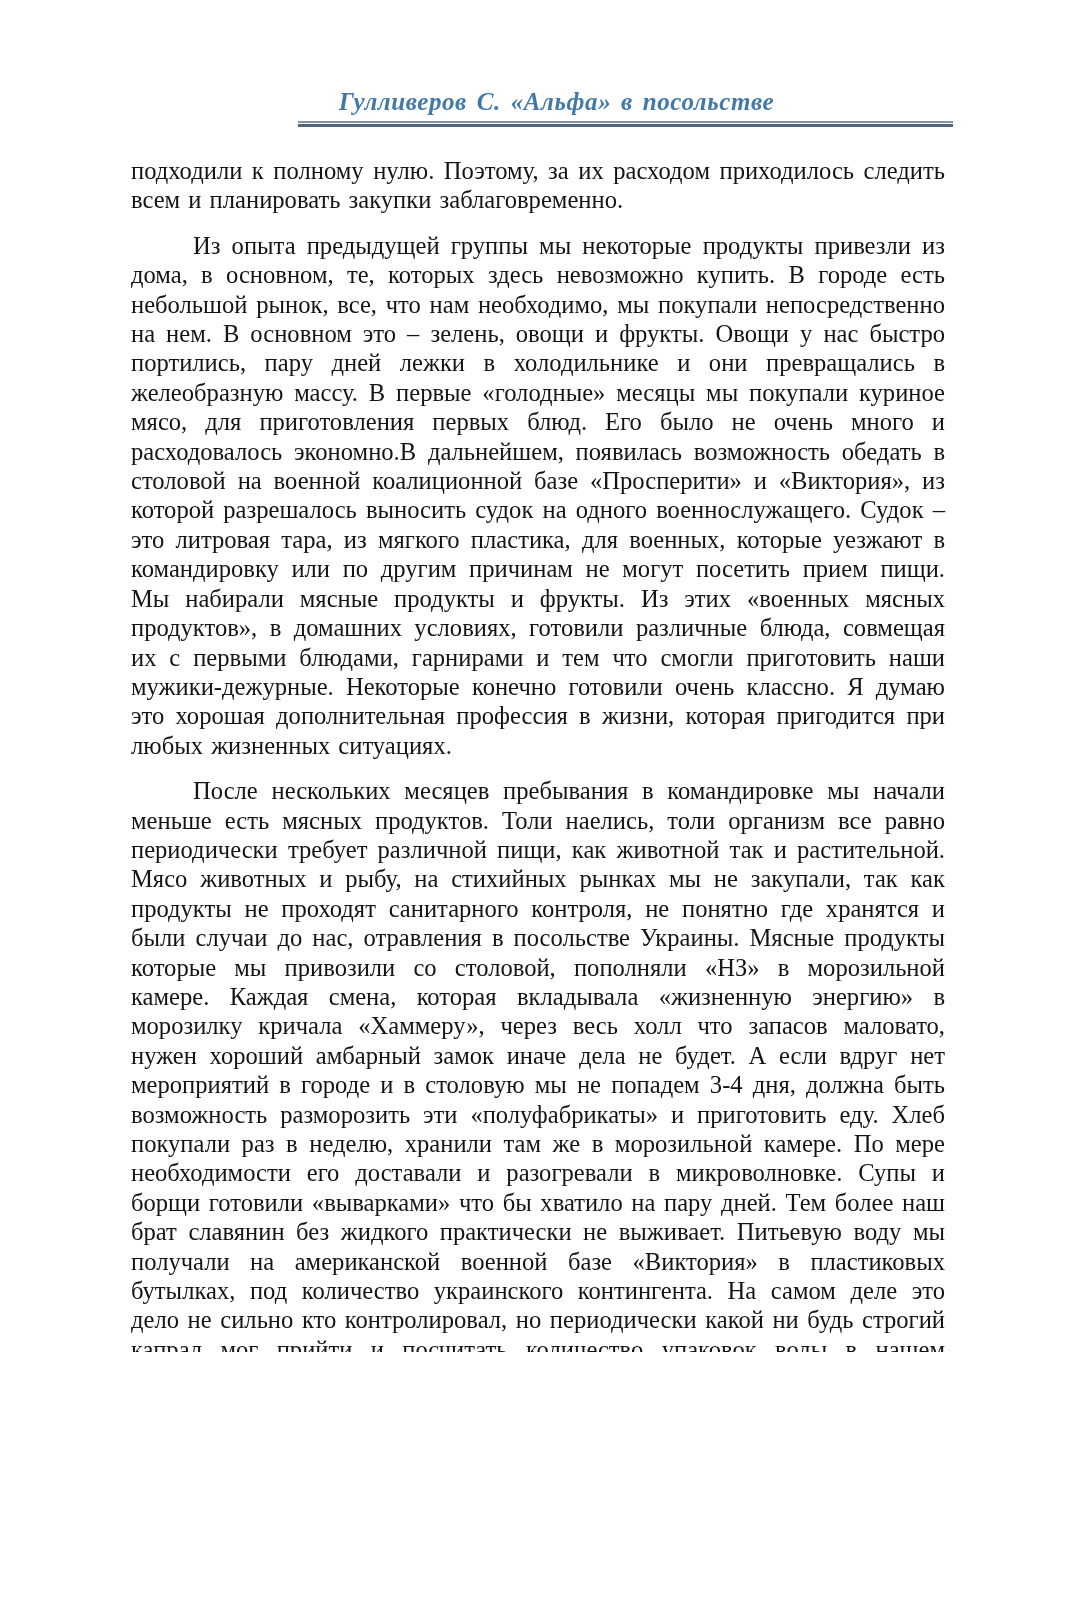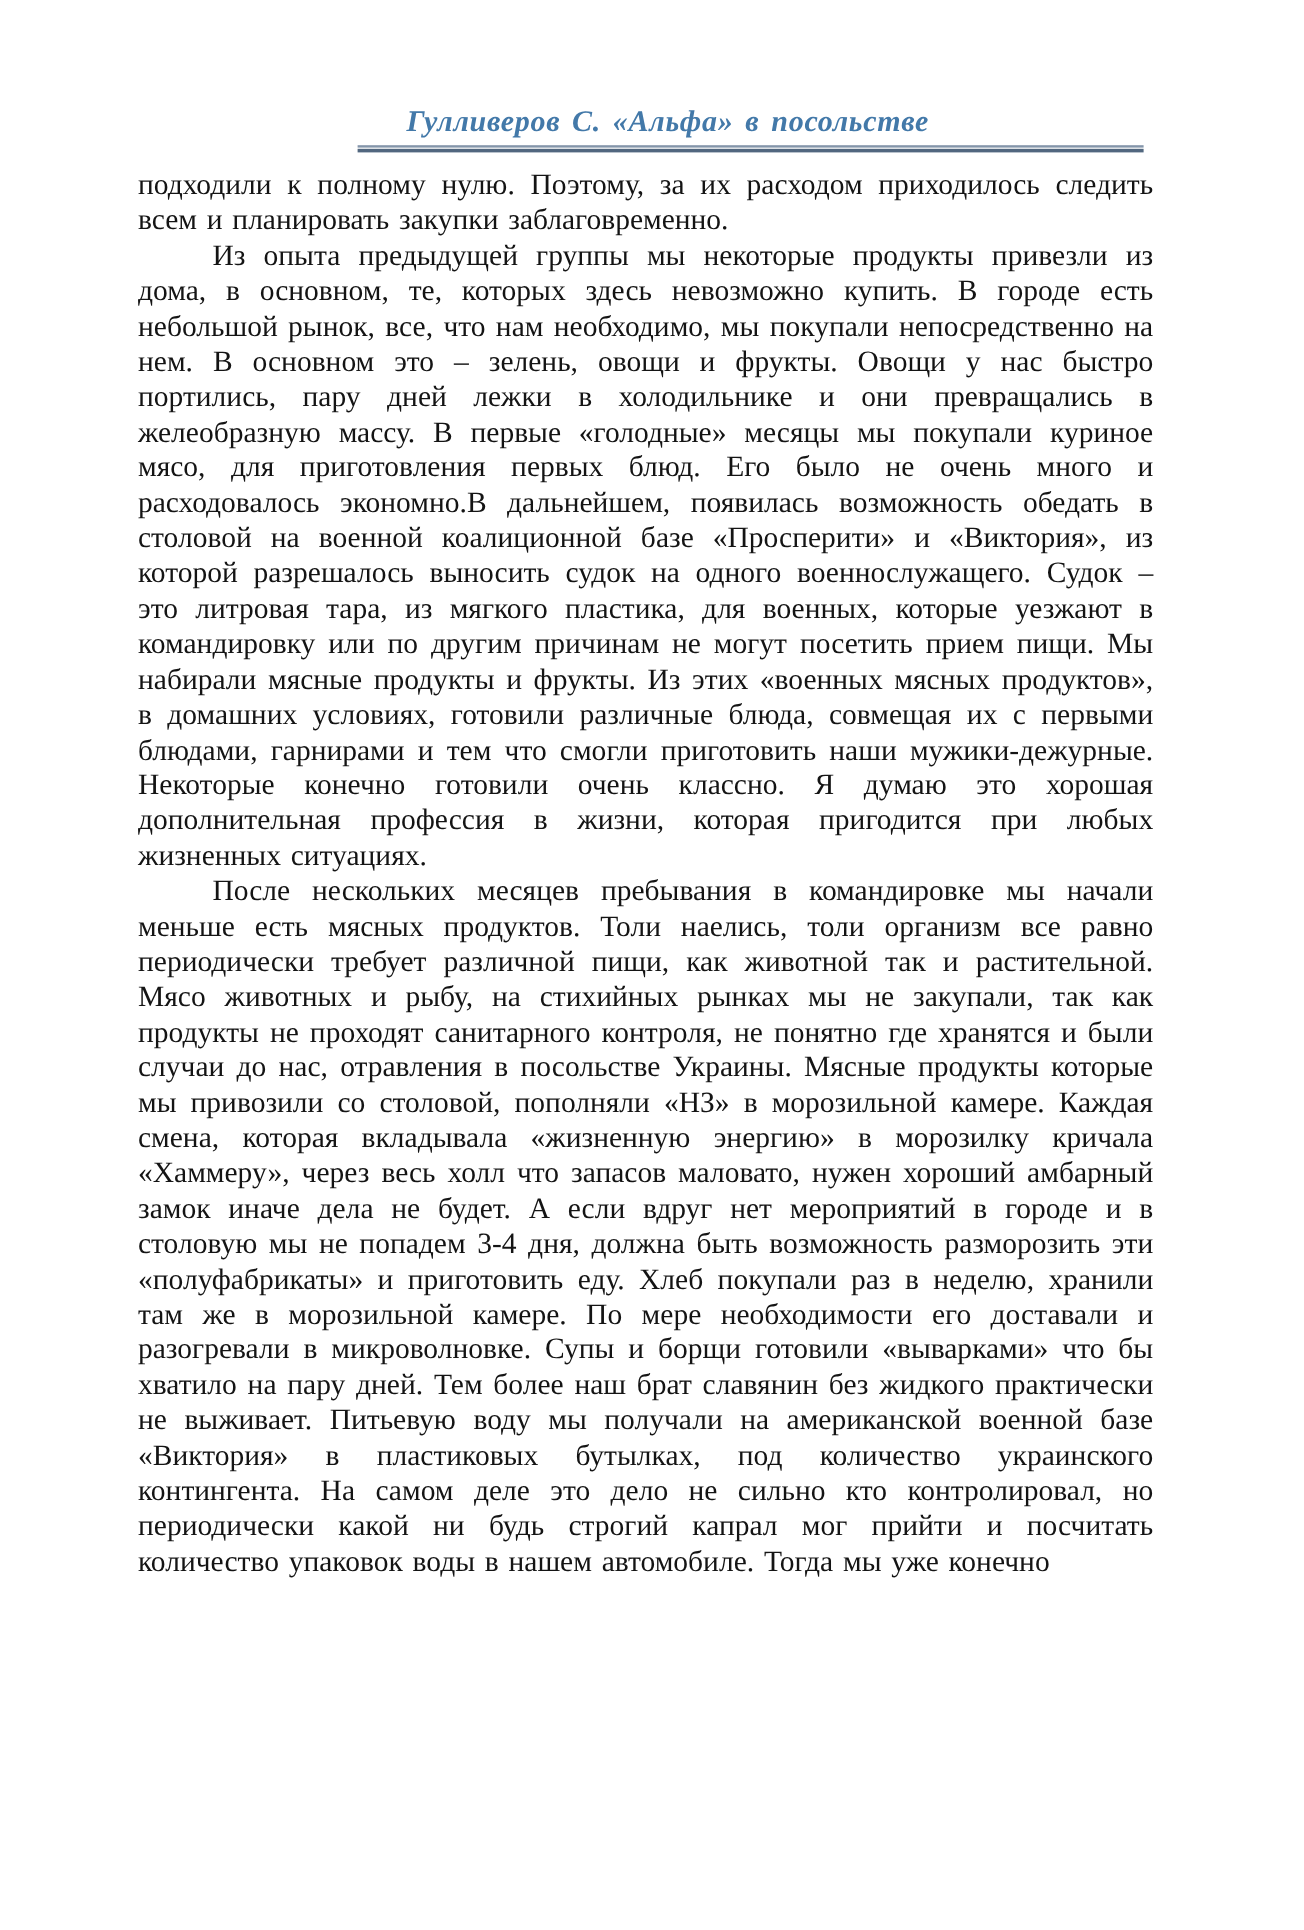--- a/index.html
+++ b/index.html
@@ -50,21 +50,21 @@
   .body-text {
     position: absolute;
     top: 140px;
     left: 115px;
     width: 846px;
     font-size: 24.6px;
     line-height: 29.4px;
     text-align: justify;
   }
   .body-text p {
-    margin: 0;
+    margin: 16px;
     padding: 0;
     text-indent: 62px;
     word-spacing: 2px;
   }
   .body-text p.continuation {
     text-indent: 0;
   }
   .page-footer {
     position: absolute;
     top: 1538px;

